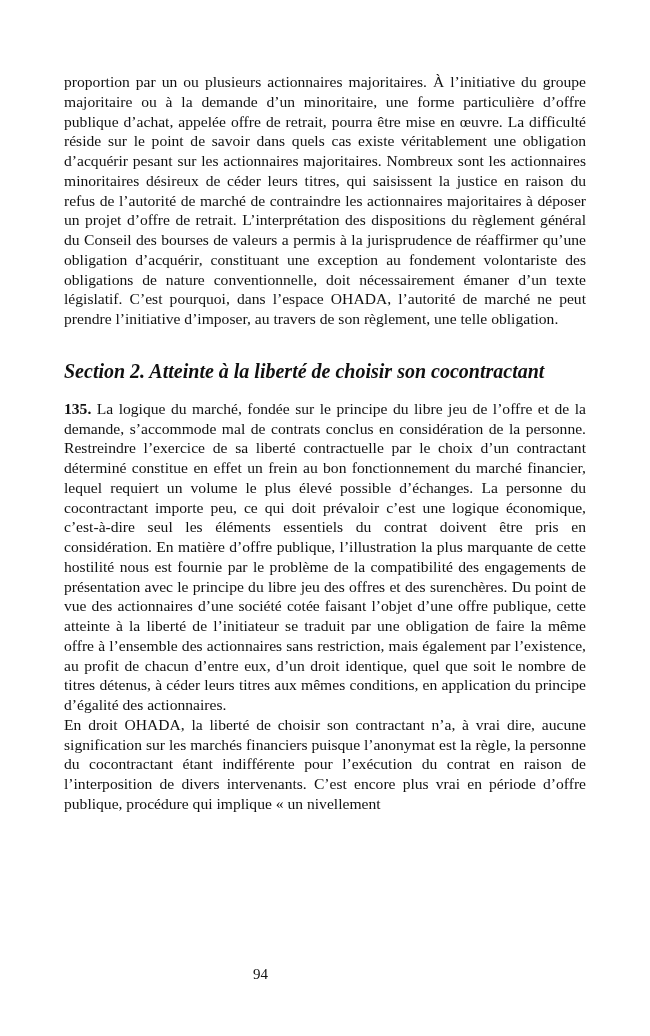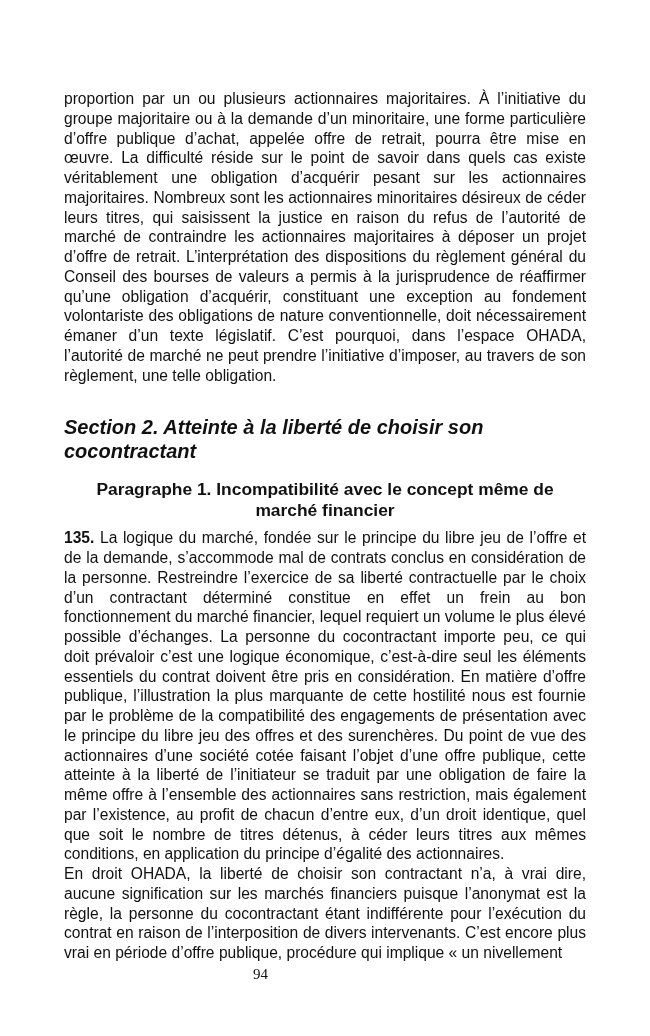--- a/index.html
+++ b/index.html
@@ -1,19 +1,19 @@
 <!DOCTYPE html>
 <html><head>
 <meta charset="utf-8">
 <style>
   html, body { margin: 0; padding: 0; background: #ffffff; }
   body { width: 650px; height: 1036px; position: relative; overflow: hidden; }
   .page {
-    position: absolute; left: 64px; top: 89px; width: 522px;
-    font-family: Liberation Sans, sans-serif; font-size: 15.6px; line-height: 19.75px;
+    position: absolute; left: 64px; top: 72px; width: 522px;
+    font-family: Liberation Serif, serif; font-size: 15.6px; line-height: 19.75px;
     color: #111111;
   }
   .para { margin: 0; text-align: justify; text-align-last: left; hyphens: none; }
   .section-title {
     margin: 30px 0 16px 0; font-weight: bold; font-style: italic;
     font-size: 20px; line-height: 24px;
   }
   .paragraph-title {
     margin: 16px 0 8px 0; font-weight: bold; text-align: center;
     font-size: 17.4px; line-height: 20.5px; padding: 0 6px;
@@ -23,18 +23,17 @@
     position: absolute; left: 0; width: 521px; top: 966px; text-align: center;
     font-family: "Liberation Serif", serif; font-size: 15px; color: #111111;
   }
 </style>
 </head>
 <body>
 
 <div class="page">
   <p class="para">proportion par un ou plusieurs actionnaires majoritaires. À l’initiative du groupe majoritaire ou à la demande d’un minoritaire, une forme particulière d’offre publique d’achat, appelée offre de retrait, pourra être mise en œuvre. La difficulté réside sur le point de savoir dans quels cas existe véritablement une obligation d’acquérir pesant sur les actionnaires majoritaires. Nombreux sont les actionnaires minoritaires désireux de céder leurs titres, qui saisissent la justice en raison du refus de l’autorité de marché de contraindre les actionnaires majoritaires à déposer un projet d’offre de retrait. L’interprétation des dispositions du règlement général du Conseil des bourses de valeurs a permis à la jurisprudence de réaffirmer qu’une obligation d’acquérir, constituant une exception au fondement volontariste des obligations de nature conventionnelle, doit nécessairement émaner d’un texte législatif. C’est pourquoi, dans l’espace OHADA, l’autorité de marché ne peut prendre l’initiative d’imposer, au travers de son règlement, une telle obligation.</p>
   <h2 class="section-title">Section 2. Atteinte à la liberté de choisir son cocontractant</h2>
-  <h3 class="paragraph-title">Paragraphe 1. Incompatibilité avec le concept même de marché financier</h3>
   <p class="para"><span class="num">135.</span><span> La logique du marché, fondée sur le principe du libre jeu de l’offre et de la demande, s’accommode mal de contrats conclus en considération de la personne. Restreindre l’exercice de sa liberté contractuelle par le choix d’un contractant déterminé constitue en effet un frein au bon fonctionnement du marché financier, lequel requiert un volume le plus élevé possible d’échanges. La personne du cocontractant importe peu, ce qui doit prévaloir c’est une logique économique, c’est-à-dire seul les éléments essentiels du contrat doivent être pris en considération. En matière d’offre publique, l’illustration la plus marquante de cette hostilité nous est fournie par le problème de la compatibilité des engagements de présentation avec le principe du libre jeu des offres et des surenchères. Du point de vue des actionnaires d’une société cotée faisant l’objet d’une offre publique, cette atteinte à la liberté de l’initiateur se traduit par une obligation de faire la même offre à l’ensemble des actionnaires sans restriction, mais également par l’existence, au profit de chacun d’entre eux, d’un droit identique, quel que soit le nombre de titres détenus, à céder leurs titres aux mêmes conditions, en application du principe d’égalité des actionnaires.</span></p>
   <p class="para">En droit OHADA, la liberté de choisir son contractant n’a, à vrai dire, aucune signification sur les marchés financiers puisque l’anonymat est la règle, la personne du cocontractant étant indifférente pour l’exécution du contrat en raison de l’interposition de divers intervenants. C’est encore plus vrai en période d’offre publique, procédure qui implique « un nivellement</p>
 </div>
 
 <div class="footer">94</div>
 
 </body></html>

